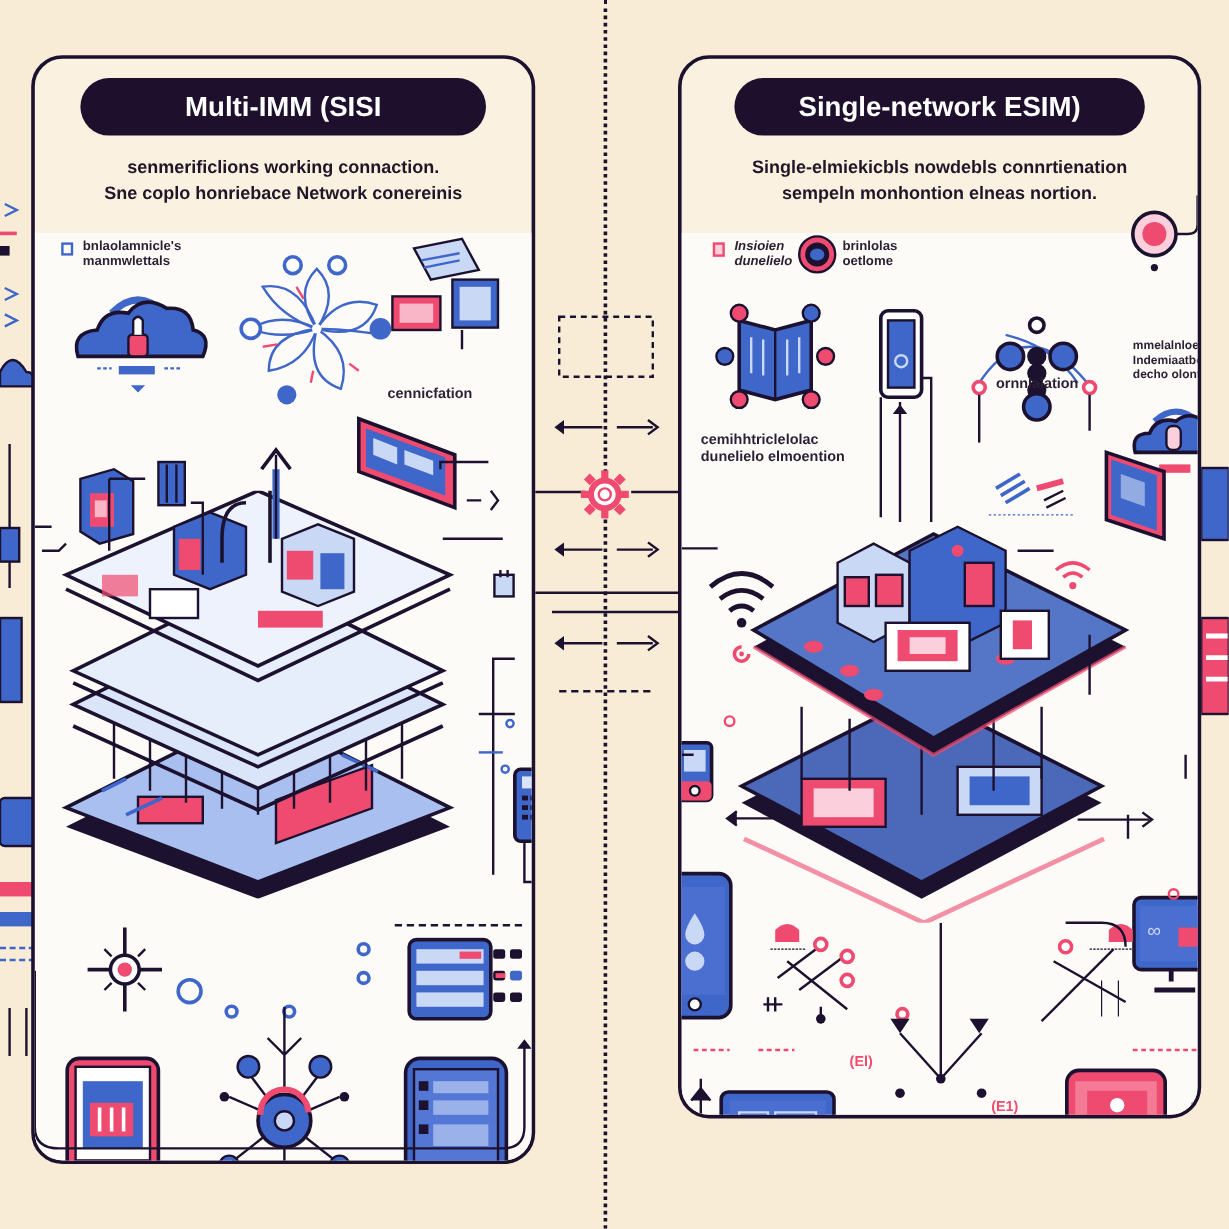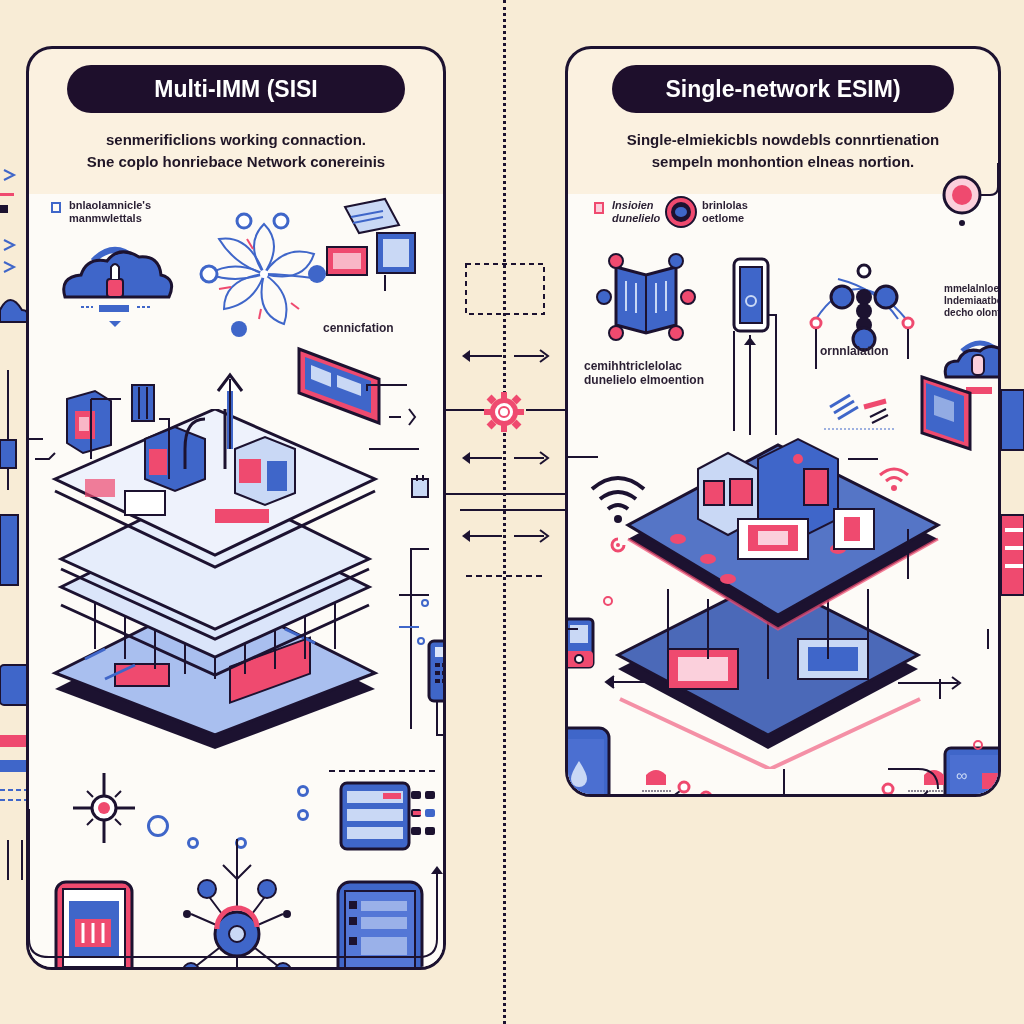--- a/index.html
+++ b/index.html
@@ -11,21 +11,21 @@
     color: #1c1230;
   }
   .panel {
     position: absolute;
     border: 3px solid #1c1230;
     border-radius: 26px;
     background: #fbf1e0;
     overflow: hidden;
   }
   .panel-left { left: 26px; top: 46px; width: 420px; height: 924px; }
-  .panel-right { left: 565px; top: 46px; width: 436px; height: 751px; }
+  .panel-right { left: 565px; top: 46px; width: 436px; height: 886px; }
   .panel-inner {
     position: absolute; left: 0; right: 0; top: 145px; bottom: 0;
     background: #fdfbf7;
   }
   .title-pill {
     position: absolute; left: 50%; transform: translateX(-50%);
     top: 16px; height: 48px;
     background: #1e0f2c; color: #fff;
     border-radius: 24px;
     font-weight: bold; font-size: 23px;
@@ -440,21 +440,21 @@
       <circle cx="56" cy="66" r="8" fill="#1c1230"></circle>
       <circle cx="56" cy="12" r="6" fill="#fff" stroke="#1c1230" stroke-width="3"></circle>
       <circle cx="34" cy="38" r="11" fill="#3f66c9" stroke="#1c1230" stroke-width="3"></circle>
       <circle cx="78" cy="38" r="11" fill="#3f66c9" stroke="#1c1230" stroke-width="3"></circle>
       <circle cx="56" cy="80" r="11" fill="#3f66c9" stroke="#1c1230" stroke-width="3"></circle>
       <circle cx="8" cy="64" r="5" fill="#fff" stroke="#ef4a6f" stroke-width="3"></circle>
       <circle cx="100" cy="64" r="5" fill="#fff" stroke="#ef4a6f" stroke-width="3"></circle>
       <path d="M8 70 v40 M100 70 v30" stroke="#1c1230" stroke-width="2"></path>
     </svg>
   </div>
-  <div class="label" style="left:252px;top:264px;font-size:12px;margin-top:32px;">ornnlalation</div>
+  <div class="label" style="left:262px;top:264px;font-size:12px;">ornnlalation</div>
 
   <div class="label" style="left:376px;top:234px;font-size:10px;line-height:12px;">
     <div>mmelalnloelo</div>
     <div>Indemiaatbolle</div>
     <div>decho olontar</div>
   </div>
   <div class="abs" style="left:374px;top:284px;width:70px;height:66px;">
     <svg width="70" height="66" viewBox="0 0 70 66">
       <path d="M20 18 q18 -16 36 0" stroke="#3f66c9" stroke-width="5" fill="none"></path>
       <path d="M4 44 q-4 -16 12 -16 q6 -14 22 -10 q12 -10 26 2 q10 4 8 24 z" fill="#3f66c9" stroke="#1c1230" stroke-width="3"></path>

